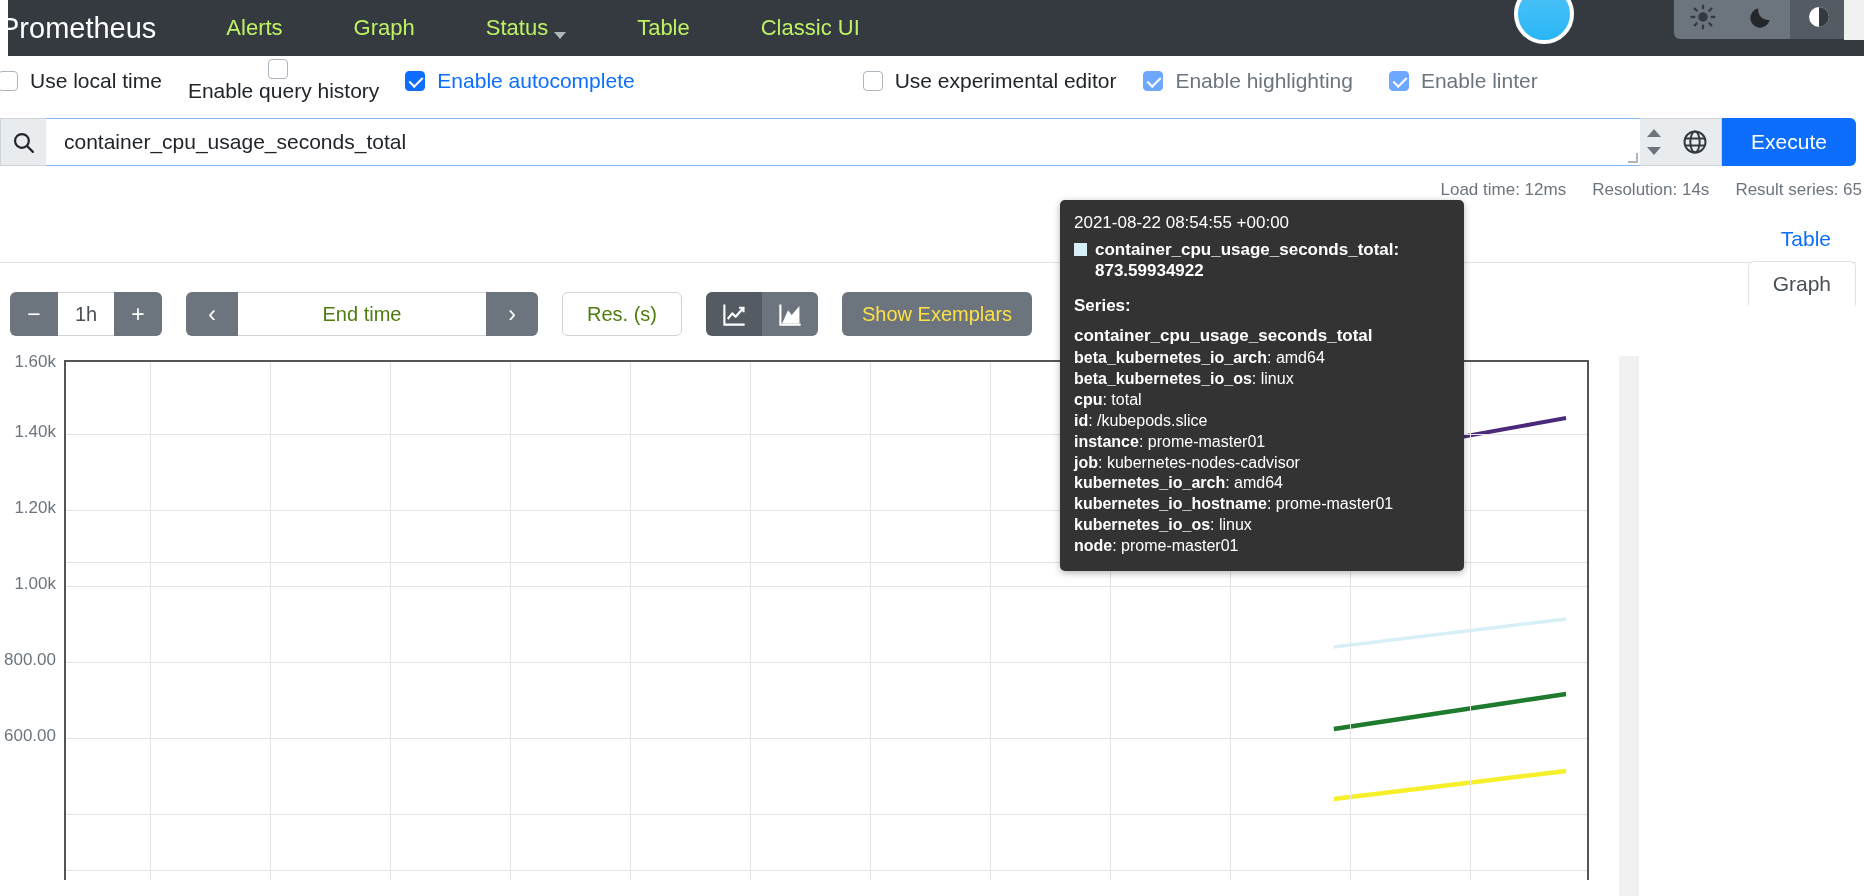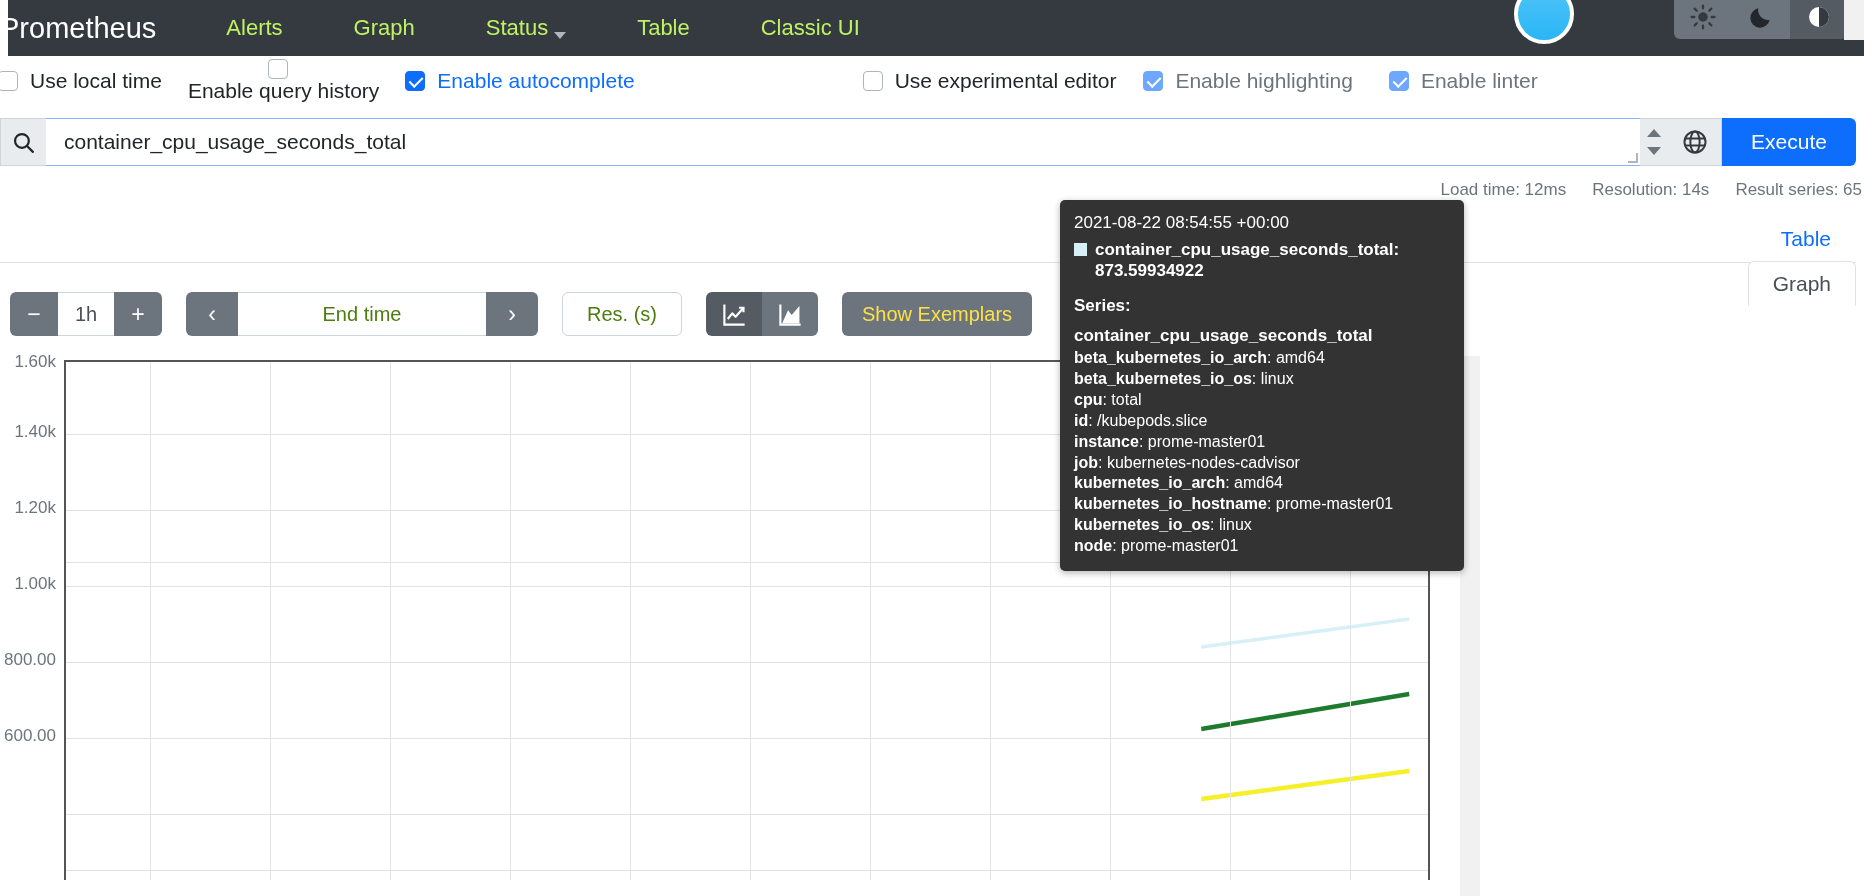--- a/index.html
+++ b/index.html
@@ -144,21 +144,21 @@
   #res-field{ width:120px; height:44px; border-radius:6px; }
   #chart-type-grp .gbtn{ width:56px; height:44px; background:#6c757d;}
   #chart-type-grp .gbtn.active{ background:#545b62;}
   #exemplars-btn{
     background:#6c757d; color:#fde047; height:44px; padding:0 20px; border-radius:6px;
     display:flex; align-items:center; font-size:20px; cursor:pointer;
   }
 
   
   #graph-wrap{
-    position:absolute; left:0; top:356px; width:1480px; height:540px;
+    position:absolute; left:0; top:356px; width:1639px; height:540px;
   }
   #y-axis{
     position:absolute; left:0; top:0; width:64px; height:540px;
   }
   .ytick{
     position:absolute; right:8px; font-size:17px; color:#6c757d; transform:translateY(-50%);
     white-space:nowrap;
   }
   #plot{
     position:absolute; left:64px; top:4px; right:50px; height:520px;

